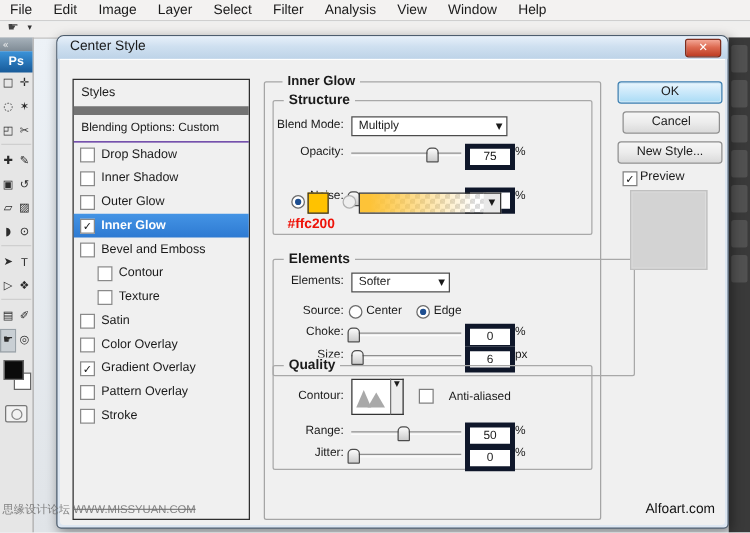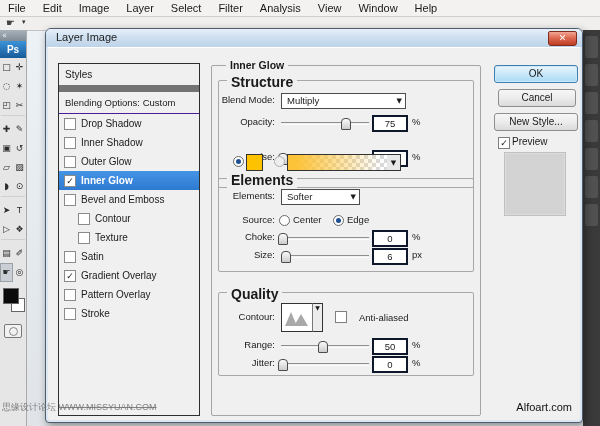--- a/index.html
+++ b/index.html
@@ -56,33 +56,33 @@
   .sp-header{height:21px;line-height:21px;padding-left:6px;border-bottom:7px solid #737373;}
   .sp-blend{height:21px;line-height:21px;padding-left:6px;border-bottom:1px solid #4c1d95;font-size:9.5px;cursor:pointer;}
   .sitem{height:19px;display:flex;align-items:center;padding-left:5px;cursor:pointer;}
   .sitem.ind{padding-left:19px;}
   .sitem.sel{background:linear-gradient(#4494e5,#2e7ad2);color:#fff;font-weight:bold;}
   .cb{width:10px;height:10px;background:#fff;border:1px solid #8a8a8a;margin-right:5px;
       font-size:9px;line-height:10px;text-align:center;color:#222;flex:0 0 auto;}
   
   #mainbox{position:absolute;left:165px;top:36px;width:268px;height:349px;
            border:1px solid #a5a5a5;border-radius:2px;font-size:9.5px;}
-  .legend{position:absolute;top:-7px;background:#f0f0f0;padding:0 4px;font-weight:bold;font-size:14px;}
+  .legend{position:absolute;top:-7px;background:#f0f0f0;padding:0 4px;font-weight:bold;font-size:11px;}
   #ig-title{left:14px;font-size:10.5px;}
   .fs{position:absolute;left:6px;width:254px;border:1px solid #a8a8a8;border-radius:2px;}
   .fs .legend{left:8px;}
   .row{position:absolute;left:0;right:4px;height:15px;}
   .rlabel{position:absolute;left:0;width:56px;text-align:right;top:1px;}
   .track{position:absolute;left:62px;width:88px;top:7px;height:1px;
          border-top:1px solid #8f8f8f;border-bottom:1px solid #fbfbfb;cursor:pointer;}
   .thumb{position:absolute;top:-5px;width:8px;height:10px;cursor:pointer;
          background:linear-gradient(#fafafa,#cccccc);border:1px solid #4c4c4c;
          border-radius:4px 4px 1px 1px;}
   .vbox{position:absolute;left:153px;top:0;width:32px;height:13px;background:#fff;
-        border:2px solid #0f172a;text-align:center;line-height:13px;cursor:text;}
+        border:4px solid #0f172a;text-align:center;line-height:13px;cursor:text;}
   .unit{position:absolute;left:193px;top:1px;}
   .dd{position:absolute;left:62px;top:0;height:14px;background:#fff;border:1px solid #4c4c4c;
       line-height:14px;padding-left:5px;cursor:pointer;}
   .dd .da{position:absolute;right:3px;top:0;font-size:7px;}
   .radio{position:absolute;width:9px;height:9px;border:1px solid #6a6a6a;border-radius:50%;
          background:#fff;top:2px;cursor:pointer;}
   .radio.on::after{content:"";position:absolute;inset:2px;background:#1d4e90;border-radius:50%;}
   .radio.dim{border-color:#b0b0b0;background:#eee;}
   .cbx{position:absolute;width:10px;height:10px;border:1px solid #7e7e7e;background:#fff;
        font-size:9px;line-height:10px;text-align:center;cursor:pointer;}
@@ -175,21 +175,21 @@
     <div></div>
     <div></div>
     <div></div>
     <div></div>
     <div></div>
     <div></div>
 </div>
 
 <div id="dlg">
   <div id="titlebar">
-    <span class="ttl">Layer Image</span>
+    <span class="ttl">Center Style</span>
     <div id="closebtn"><span>✕</span></div>
   </div>
   <div id="dlgbody"></div>
 
   <div id="stylespanel">
     <div class="sp-header">Styles</div>
     <div class="sp-blend">Blending Options: Custom</div>
     <div class="sitem">
         <span class="cb"></span>
         <span>Drop Shadow</span>
@@ -214,20 +214,24 @@
         <span class="cb"></span>
         <span>Contour</span>
       </div>
     <div class="sitem ind">
         <span class="cb"></span>
         <span>Texture</span>
       </div>
     <div class="sitem">
         <span class="cb"></span>
         <span>Satin</span>
+      </div>
+    <div class="sitem">
+        <span class="cb"></span>
+        <span>Color Overlay</span>
       </div>
     <div class="sitem">
         <span class="cb">✓</span>
         <span>Gradient Overlay</span>
       </div>
     <div class="sitem">
         <span class="cb"></span>
         <span>Pattern Overlay</span>
       </div>
     <div class="sitem">
@@ -268,21 +272,21 @@
         <div class="radio on" style="left:14px;"></div>
         <div id="swatch" style="background: rgb(255, 194, 0);"></div>
         <div class="radio dim" style="left:55px;"></div>
         <div id="gradbar"></div>
         <div id="gradarrow"><span class="g">▼</span></div>
       </div>
     </div>
 
     <div id="annotation" style="color: rgb(238, 18, 8);">#ffc200</div>
 
-    <div class="fs" style="top:112px;height:92px;">
+    <div class="fs" style="top:141px;height:92px;padding-left:34px;">
       <span class="legend">Elements</span>
       <div class="row" style="top:10px;">
         <span class="rlabel">Elements:</span>
         <div class="dd" style="width:72px;">
           <span>Softer</span>
           <span class="da g">▼</span>
         </div>
       </div>
       <div class="row" style="top:34px;">
         <span class="rlabel">Source:</span>

